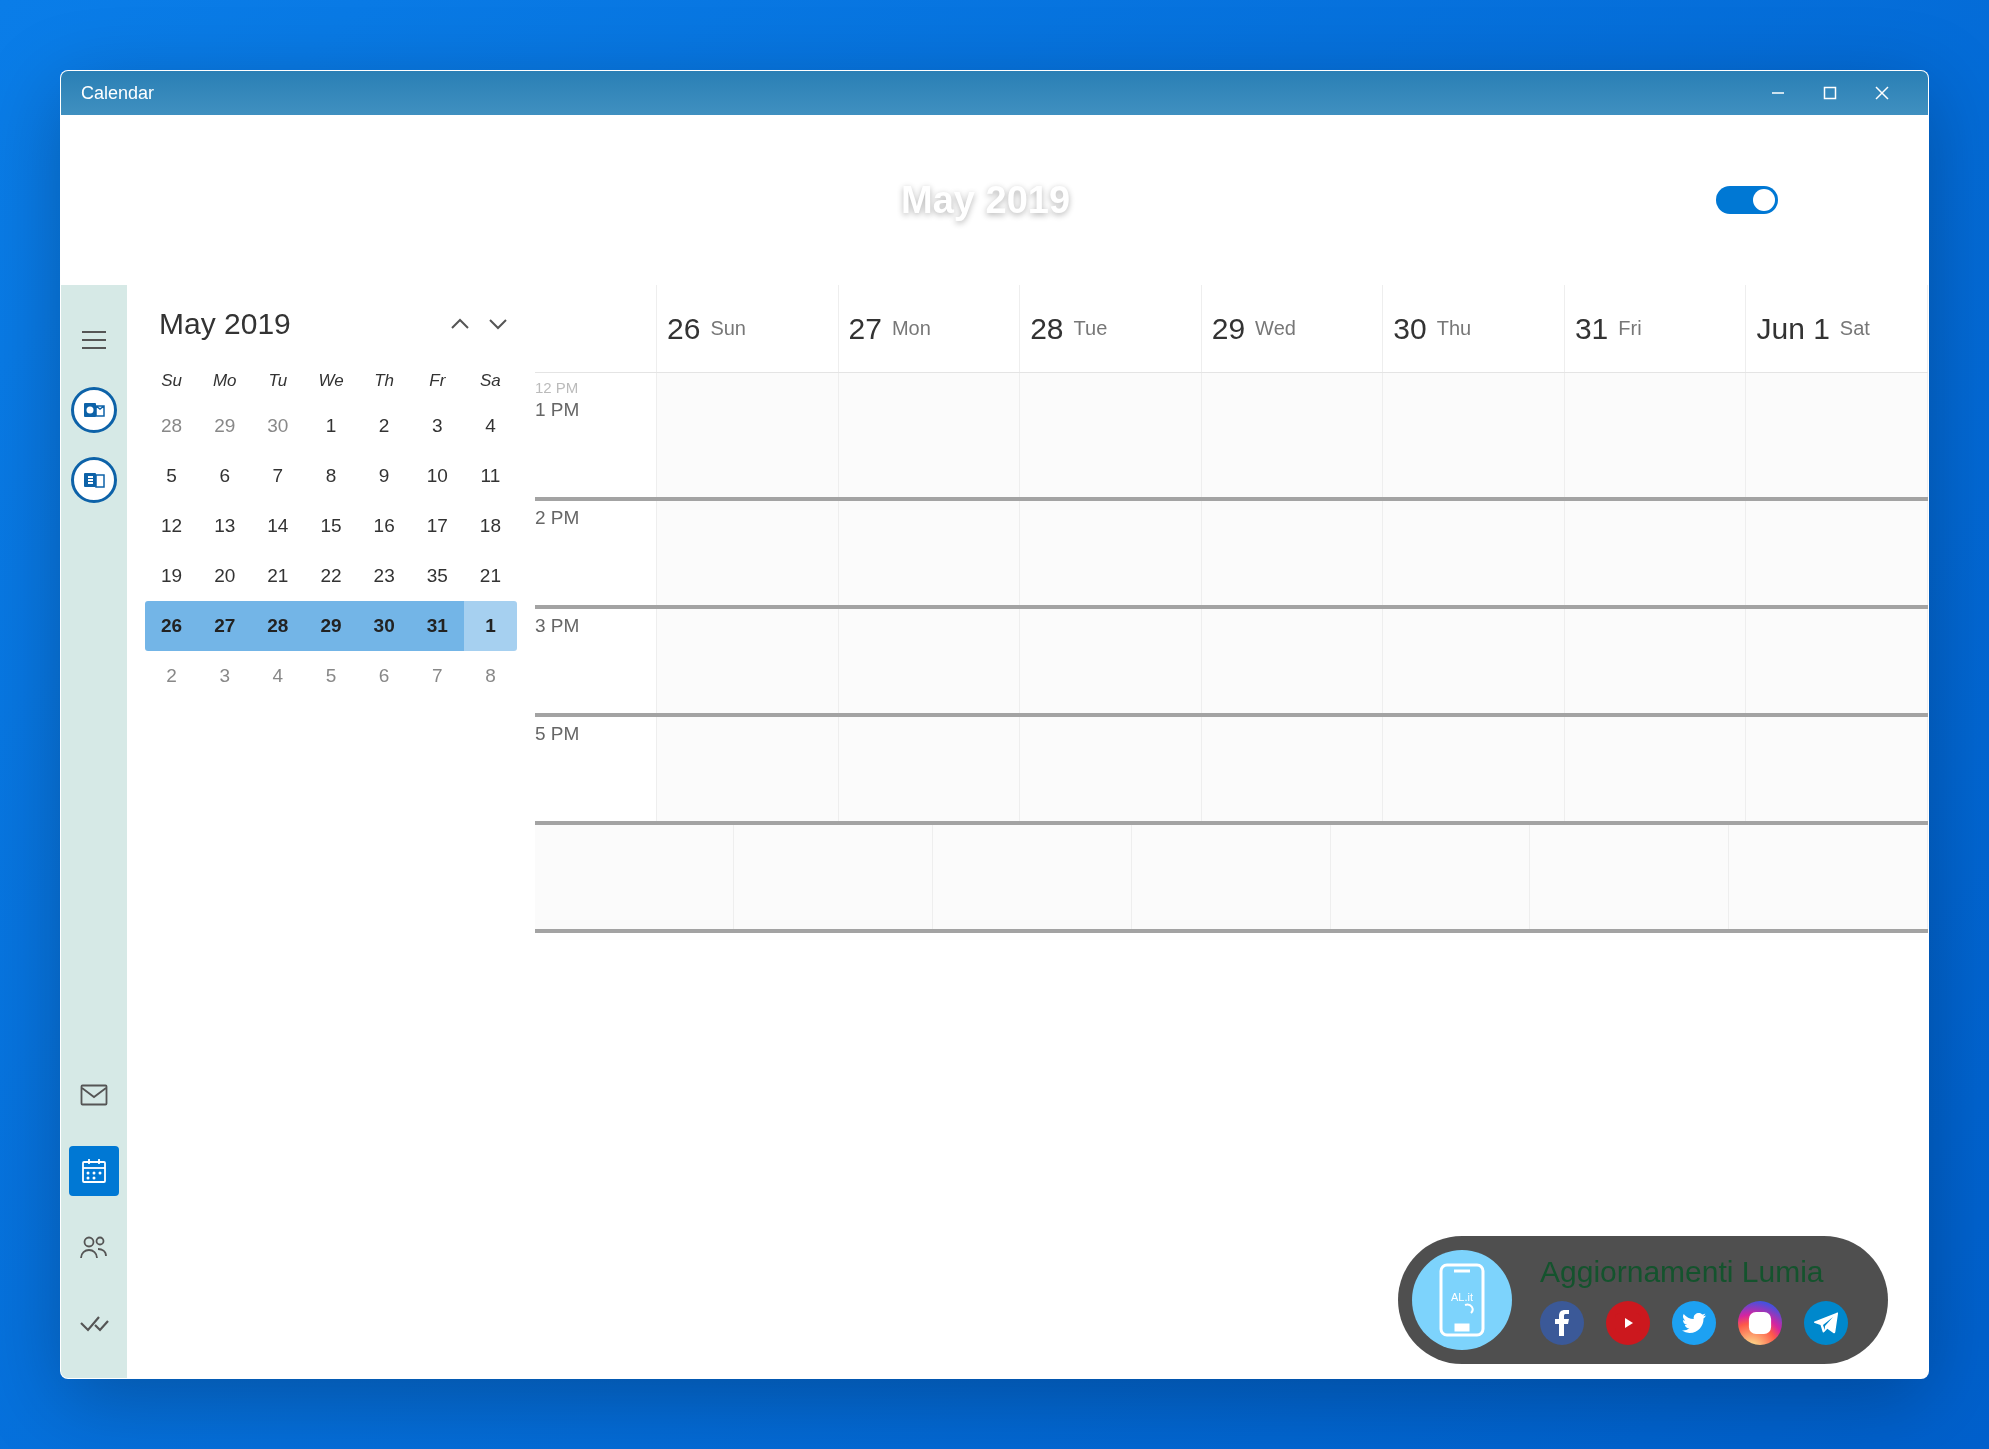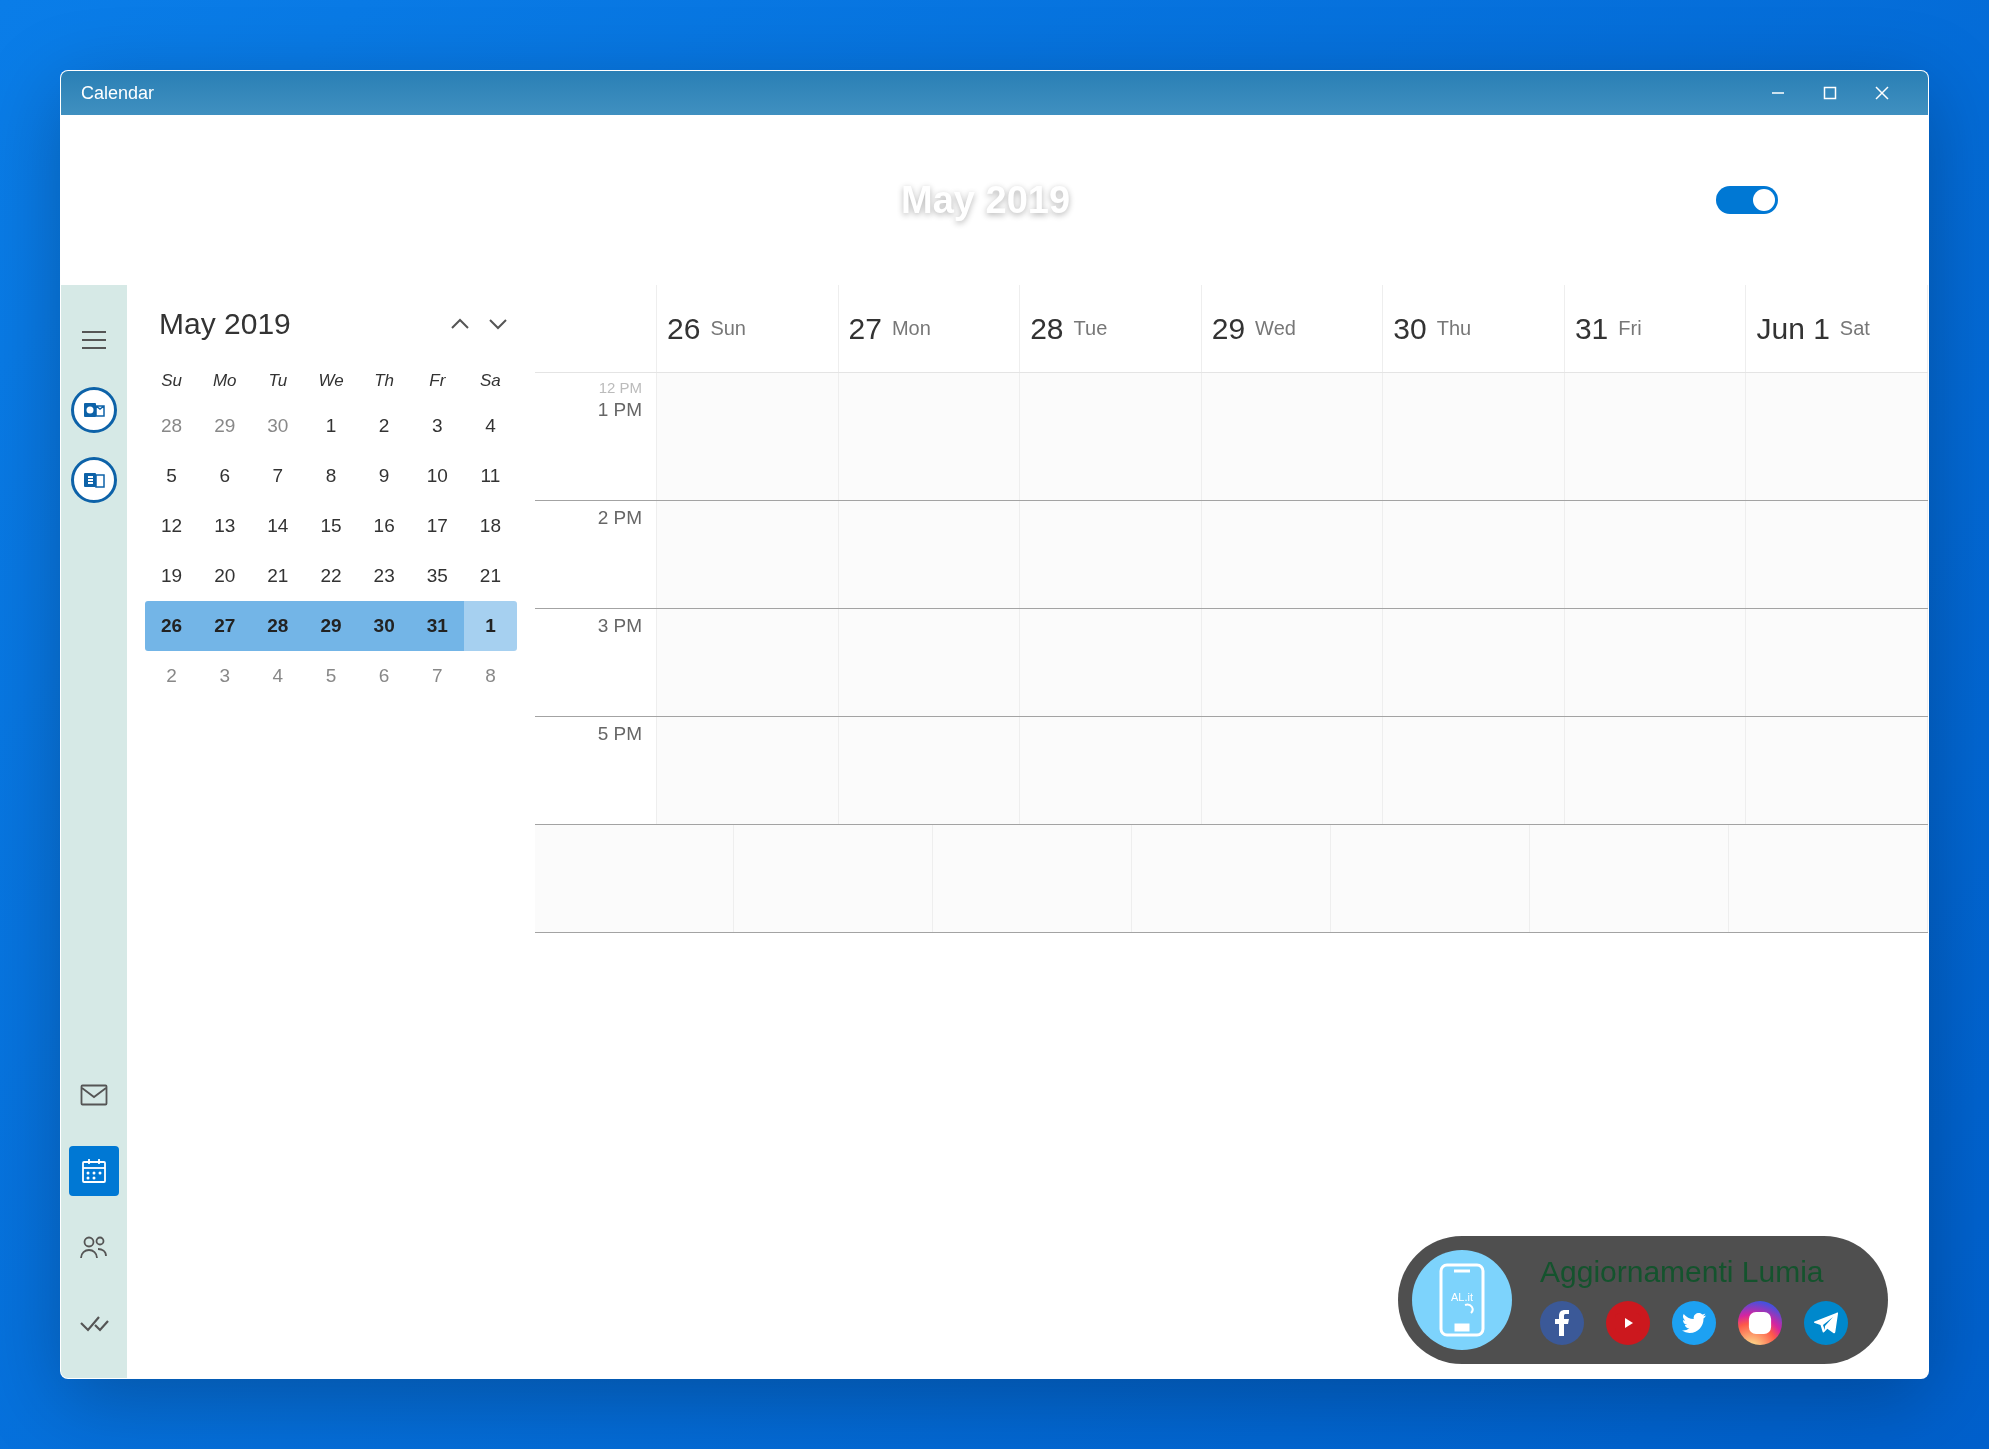--- a/index.html
+++ b/index.html
@@ -70,22 +70,22 @@
 .mini-day.sel.last { border-top-right-radius: 3px; border-bottom-right-radius: 3px; background: rgba(0,120,212,.35); }
 
 
 .grid { flex: 1; display: flex; flex-direction: column; background: #fff; }
 .grid-head { display: flex; height: 88px; border-bottom: 1px solid #e4e4e4; }
 .time-gutter { width: 122px; border-right: 1px solid #eee; }
 .day-head { flex: 1; display: flex; align-items: center; justify-content: flex-start; padding-left: 10px; gap: 10px; border-right: 1px solid #eee; color: #555; }
 .day-head .num { font-size: 30px; color: #333; }
 .day-head .dow { font-size: 20px; color: #777; }
 .grid-body { flex: 1; overflow: hidden; }
-.hour-row { display: flex; height: 108px; border-bottom: 1px solid #a3a3a3; }
-.hour-label { width: 122px; text-align: right; padding-right: 14px; padding-top: 6px; font-size: 19px; color: #666; border-right: 1px solid #eee; }
+.hour-row { display: flex; height: 108px; border-bottom: 4px solid #a3a3a3; }
+.hour-label { width: 122px; text-align: left; padding-right: 14px; padding-top: 6px; font-size: 19px; color: #666; border-right: 1px solid #eee; }
 .hour-cell { flex: 1; border-right: 1px solid #eee; background: #fbfbfb; }
 .hour-row.cut .hour-label { color: #bbb; font-size: 15px; }
 .hour-row.cut { height: 20px; border-bottom: none; overflow: hidden; }
 
 
 .watermark { position: absolute; right: 40px; bottom: 14px; background: rgba(60,60,60,.9); border-radius: 70px; display: flex; align-items: center; padding: 14px 40px 14px 14px; gap: 28px; z-index: 5; }
 .wm-logo { width: 100px; height: 100px; border-radius: 50%; background: #7dd3fc; display: flex; align-items: center; justify-content: center; }
 .wm-right { display: flex; flex-direction: column; gap: 12px; }
 .wm-title { color: #14532d; font-size: 30px; }
 .wm-socials { display: flex; gap: 22px; }

